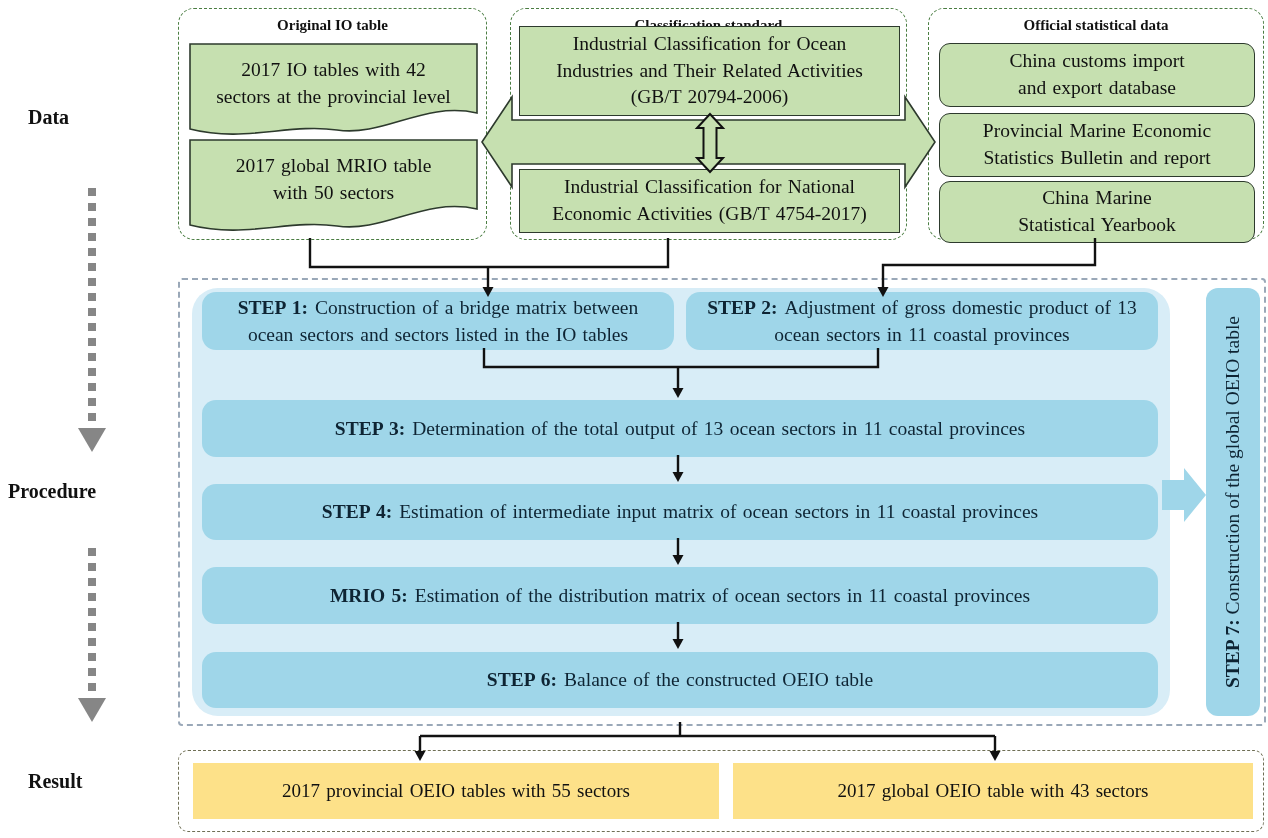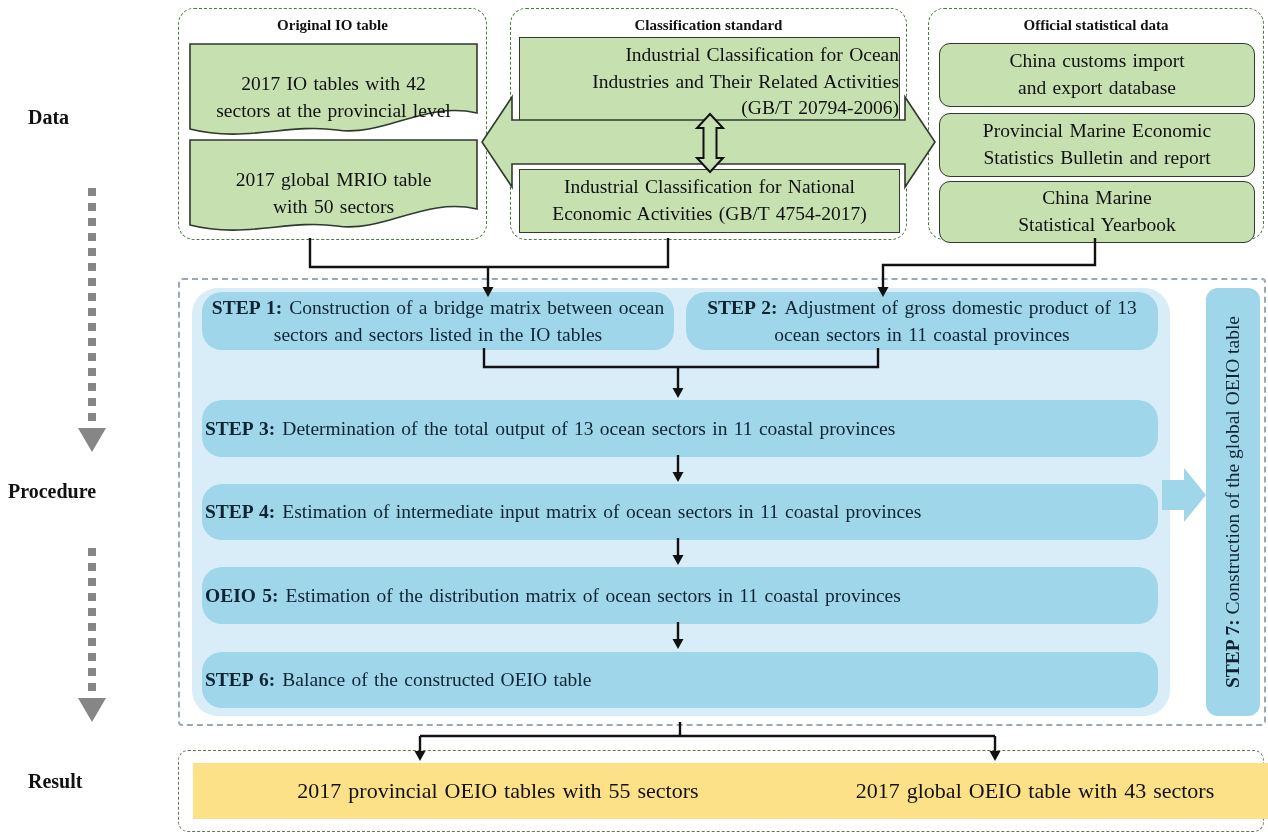--- a/index.html
+++ b/index.html
@@ -21,36 +21,36 @@
   .gcontainer{border:1.6px dashed var(--green-dash); border-radius:16px; background:#fff;}
   .pcontainer{border:2px dashed var(--proc-dash); border-radius:4px; background:#fff;}
   .rcontainer{border:1.6px dashed var(--result-dash); border-radius:10px; background:#fff;}
   .gtitle{font-weight:bold; font-size:15px; text-align:center; width:100%; top:8px; left:0; position:absolute;}
   
   .gbox{background:var(--green-fill); border:1.4px solid var(--green-border);
         display:flex; align-items:center; justify-content:center; text-align:center;}
   .gbox.rounded{border-radius:11px;}
   .gtext{font-size:19.5px; line-height:1.38; white-space:pre-line; word-spacing:1.5px;
          position:relative; z-index:6; width:100%;}
-  .doc-wrap{display:flex; align-items:flex-end; justify-content:center; text-align:center;}
+  .doc-wrap{display:flex; align-items:center; justify-content:center; text-align:center;}
   .doc-svg{position:absolute; left:0; top:0;}
   
   .panel{background:var(--panel-fill); border-radius:26px;}
-  .step{background:var(--blue-fill); border-radius:20px; color:var(--step-text);
-        display:flex; align-items:center; justify-content:flex-start; text-align:center;
-        font-size:19.5px; line-height:1.4; padding:0 3px; box-sizing:border-box; word-spacing:1.5px;}
+  .step{background:var(--blue-fill); border-radius:14px; color:var(--step-text);
+        display:flex; align-items:center; justify-content:center; text-align:center;
+        font-size:19.5px; line-height:1.4; padding:0 14px; box-sizing:border-box; word-spacing:1.5px;}
   .step b{margin-right:7px; white-space:nowrap;}
   .step7{background:var(--blue-fill); border-radius:12px; color:var(--step-text);
          display:flex; align-items:center; justify-content:center;}
   .step7-text{writing-mode:vertical-rl; transform:rotate(180deg); font-size:19.5px;
               white-space:nowrap; color:var(--step-text);}
   .step7-text b{margin-bottom:0;}
   
   .rbox{background:var(--yellow-fill); display:flex; align-items:center; justify-content:center;
-        text-align:center; font-size:22px; word-spacing:1.5px;padding-left:42px;}
+        text-align:center; font-size:19px; word-spacing:1.5px;}
   
   #overlay{position:absolute; left:0; top:0; z-index:5; pointer-events:none;}
   .black-line{stroke:var(--ink); stroke-width:2.4; fill:none;}
   .black-head{fill:var(--ink); stroke:none;}
   .gray-line{stroke:var(--gray-arrow); stroke-width:8; fill:none; stroke-dasharray:8 7;}
   .gray-head{fill:var(--gray-arrow); stroke:none;}
   .green-shape{fill:var(--green-fill); stroke:var(--green-border); stroke-width:1.6;}
   .updown-shape{fill:var(--green-fill); stroke:var(--ink); stroke-width:2;}
   .blue-shape{fill:var(--blue-fill); stroke:none;}
 </style>
@@ -76,21 +76,21 @@
       <svg class="doc-svg" width="289" height="96" viewBox="0 0 289 96">
         <path class="green-shape" d="M1,1 L288,1 L288,70 C235,58 195,94 148,87 C100,80 55,100 1,86 Z"></path>
       </svg>
       <div class="gtext" style="margin-bottom:14px;">2017 global MRIO table
 with 50 sectors</div>
     </div>
   </div>
 
   <div class="abs gcontainer" style="left:510px; top:8px; width:395px; height:230px;">
     <div class="gtitle">Classification standard</div>
-    <div class="abs gbox" style="left:8px; top:28px; width:379px; height:88px;text-align:right;">
+    <div class="abs gbox" style="left:8px; top:17px; width:379px; height:88px;">
       <div class="gtext">Industrial Classification for Ocean
 Industries and Their Related Activities
 (GB/T 20794-2006)</div>
     </div>
     <div class="abs gbox" style="left:8px; top:160px; width:379px; height:62px;">
       <div class="gtext">Industrial Classification for National
 Economic Activities (GB/T 4754-2017)</div>
     </div>
   </div>
 
@@ -119,21 +119,21 @@
     <div class="abs step" style="left:506px; top:12px; width:472px; height:58px;">
       <div><b>STEP 2:</b><span>Adjustment of gross domestic product of 13 ocean sectors in 11 coastal provinces</span></div>
     </div>
     <div class="abs step" style="left:22px; top:120px; width:956px; height:57px;">
       <div><b>STEP 3:</b><span>Determination of the total output of 13 ocean sectors in 11 coastal provinces</span></div>
     </div>
     <div class="abs step" style="left:22px; top:204px; width:956px; height:56px;">
       <div><b>STEP 4:</b><span>Estimation of intermediate input matrix of ocean sectors in 11 coastal provinces</span></div>
     </div>
     <div class="abs step" style="left:22px; top:287px; width:956px; height:57px;">
-      <div><b>OEIO 5:</b><span>Estimation of the distribution matrix of ocean sectors in 11 coastal provinces</span></div>
+      <div><b>MRIO 5:</b><span>Estimation of the distribution matrix of ocean sectors in 11 coastal provinces</span></div>
     </div>
     <div class="abs step" style="left:22px; top:372px; width:956px; height:56px;">
       <div><b>STEP 6:</b><span>Balance of the constructed OEIO table</span></div>
     </div>
 
     <div class="abs step7" style="left:1026px; top:8px; width:54px; height:428px;">
       <div class="step7-text"><b>STEP 7:</b>&nbsp;<span>Construction of the global OEIO table</span></div>
     </div>
   </div>
 

